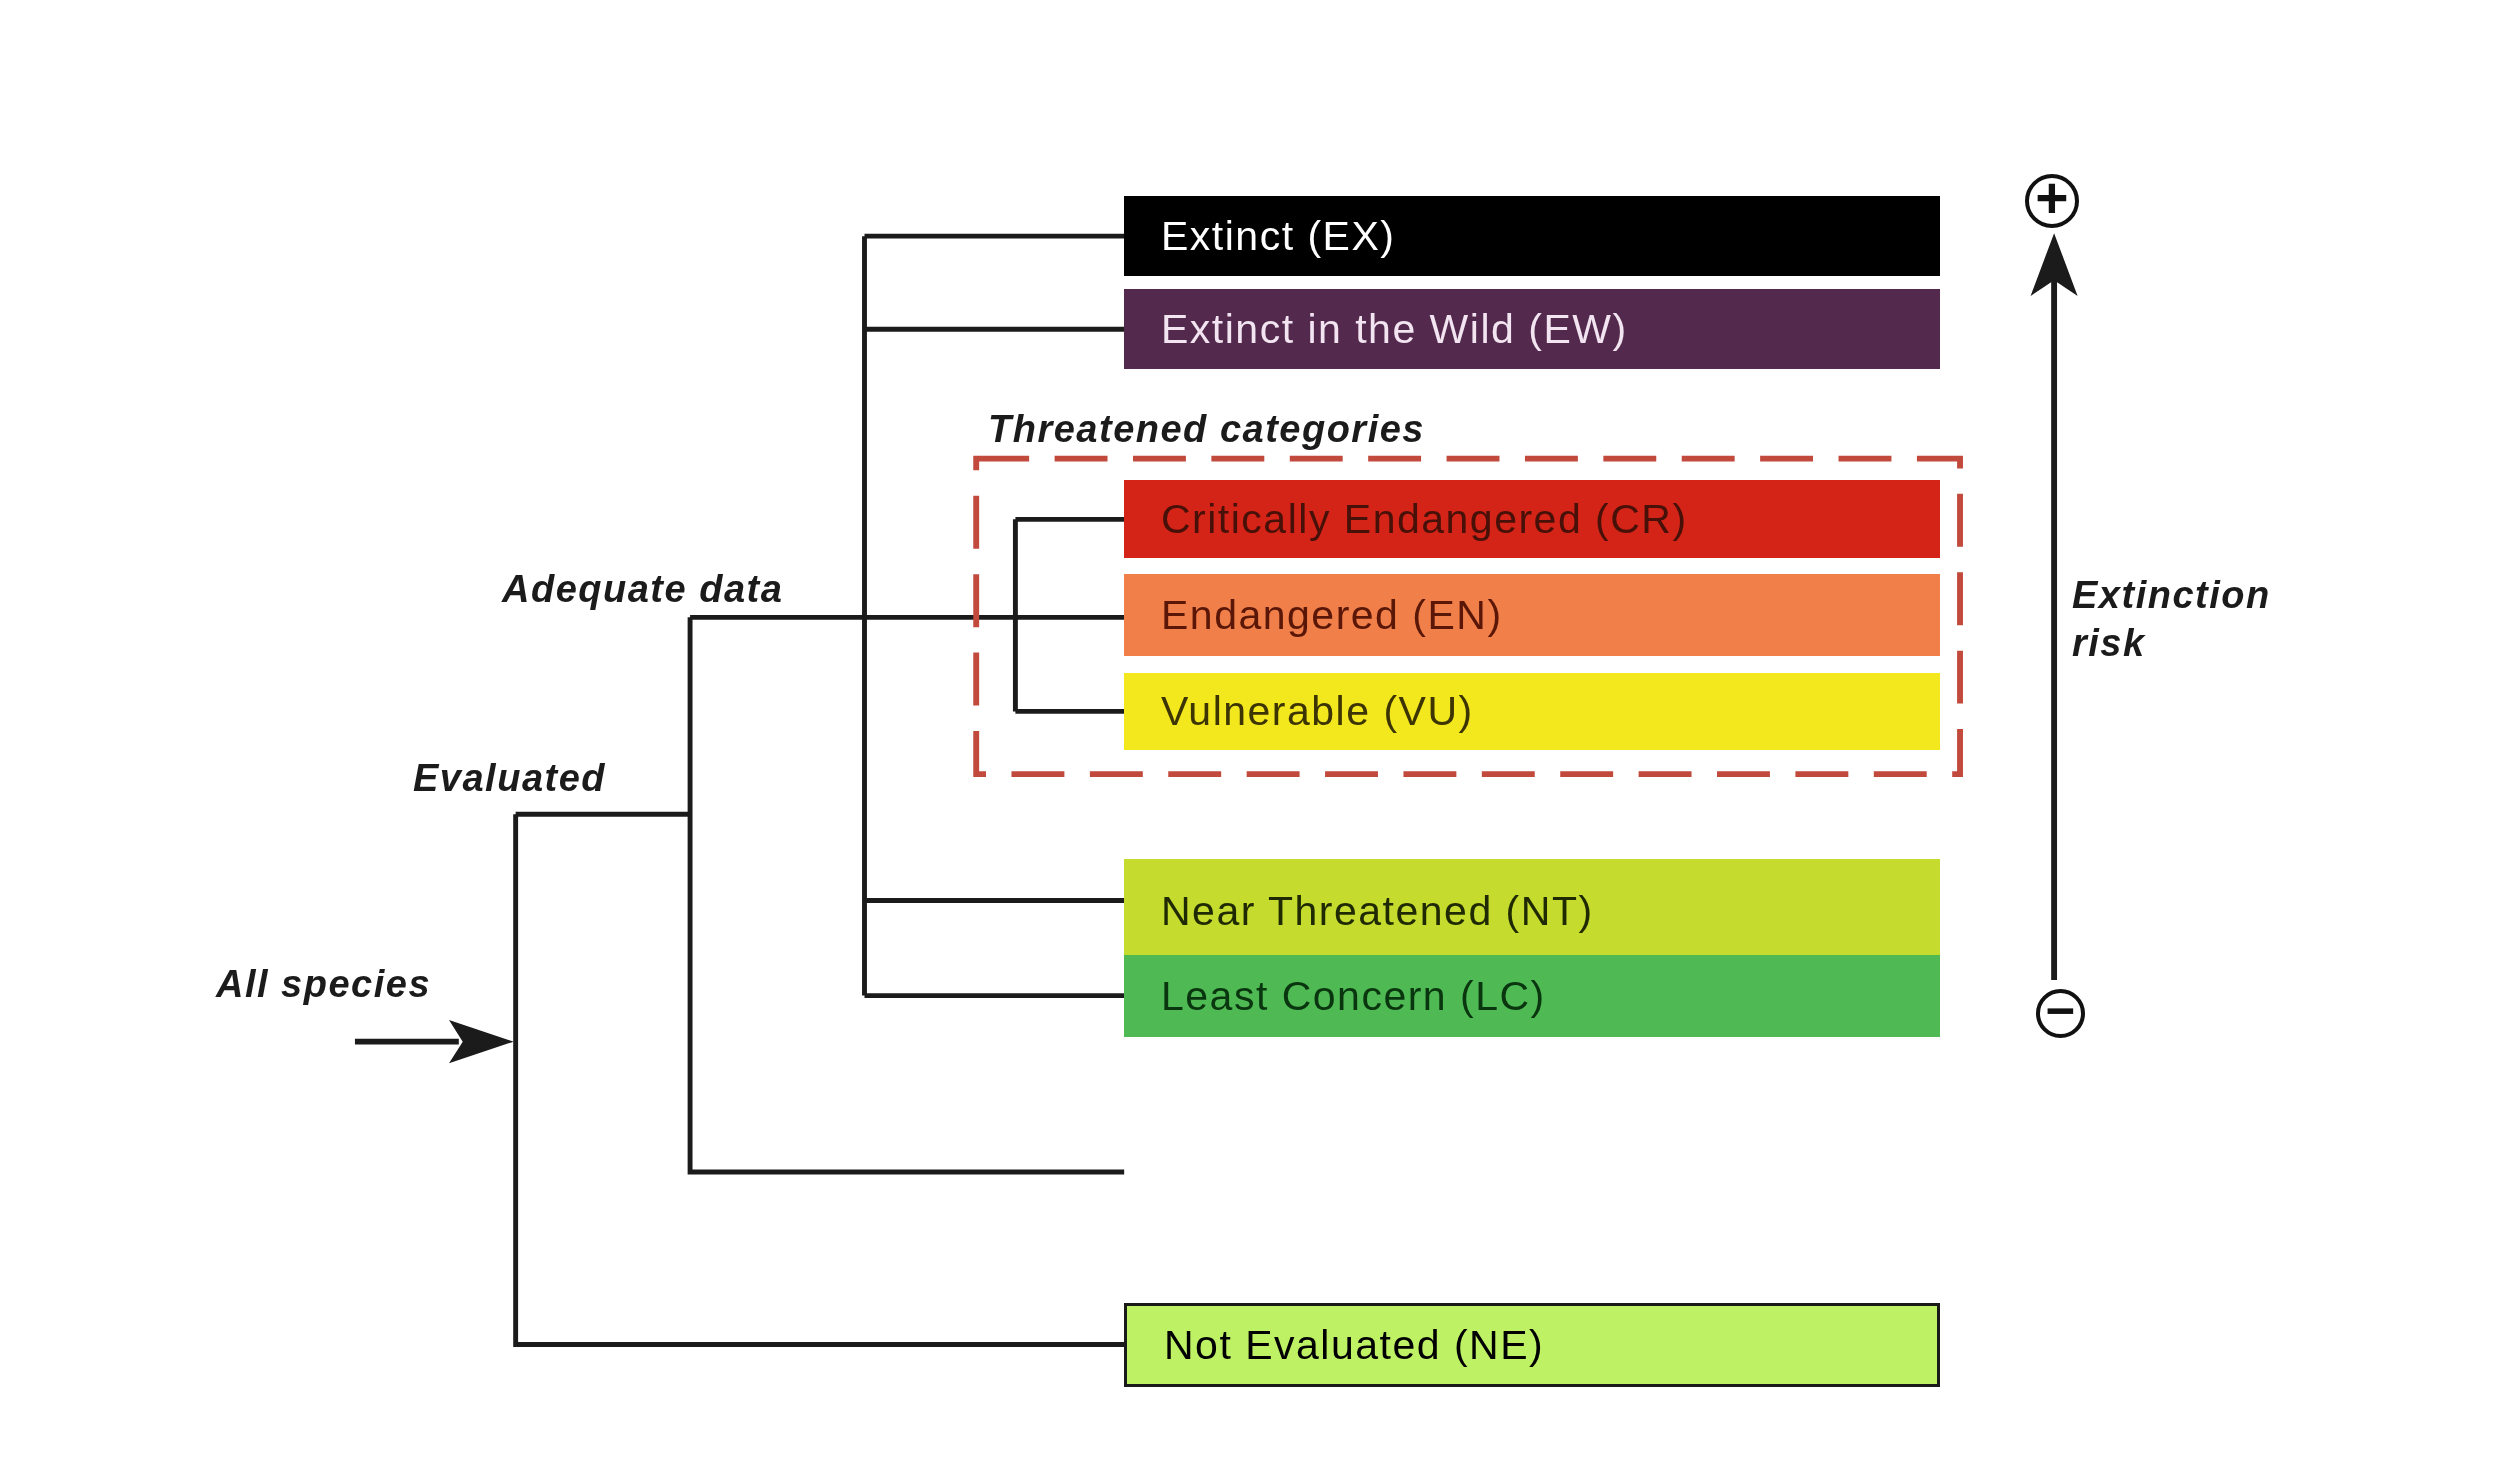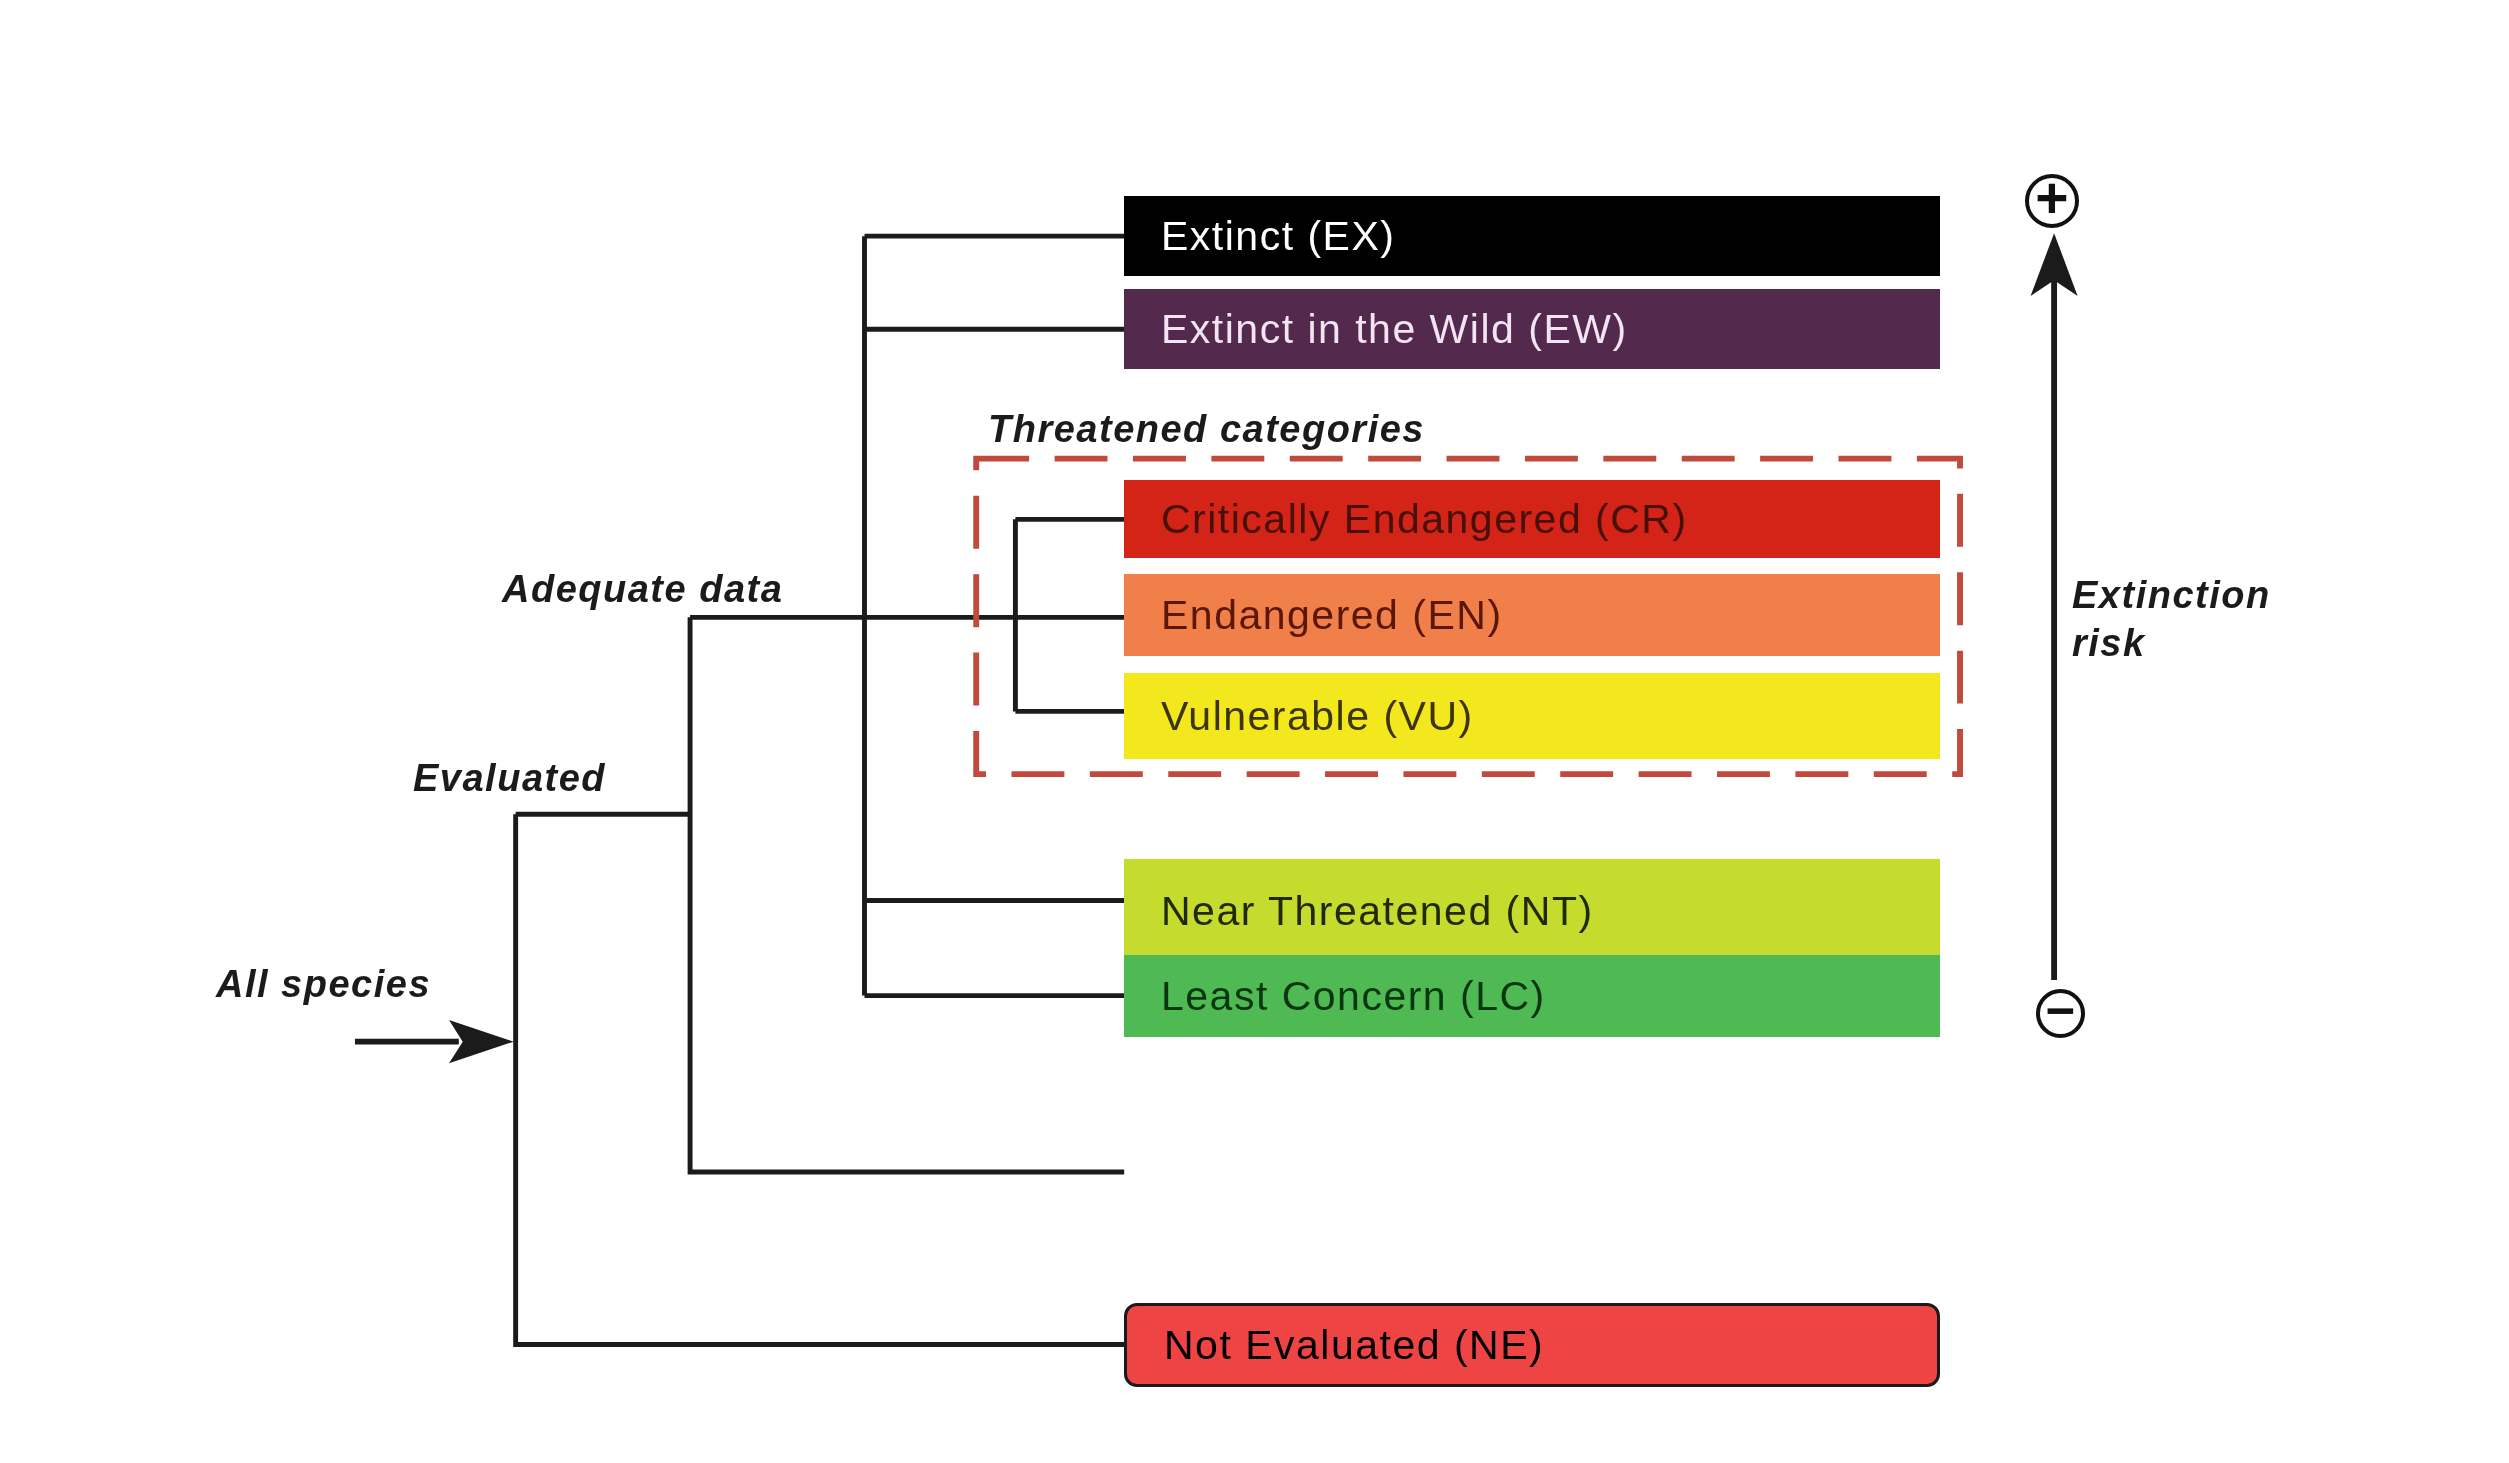--- a/index.html
+++ b/index.html
@@ -30,21 +30,21 @@
     align-items: center;
     padding-left: 37px;
     font-size: 41px;
     letter-spacing: 1.5px;
     white-space: nowrap;
   }
   .box-ex { top: 196px; height: 80px; }
   .box-ew { top: 289px; height: 80px; }
   .box-cr { top: 480px; height: 78px; }
   .box-en { top: 574px; height: 82px; }
-  .box-vu { top: 673px; height: 86px; }
+  .box-vu { top: 673px; height: 77px; }
   .box-nt { top: 859px; height: 104px; }
   .box-lc { top: 955px; height: 82px; }
   .box-dd { top: 1131px; height: 82px; }
   .box-ne { top: 1303px; height: 84px; border-style: solid; border-width: 3.9px; }
   .flow-label {
     position: absolute;
     font-style: italic;
     font-weight: bold;
     font-size: 38px;
     letter-spacing: 1.5px;
@@ -145,21 +145,21 @@
 
   <div class="cat-box box-nt" style="background: rgb(197, 219, 45); color: rgb(31, 42, 2);">
     <span>Near Threatened (NT)</span>
   </div>
 
   <div class="cat-box box-lc" style="background: rgb(79, 186, 84); color: rgb(9, 53, 15);">
     <span>Least Concern (LC)</span>
   </div>
 
 
-  <div class="cat-box box-ne" style="background: #ef4444; color: rgb(0, 0, 0); border-color: rgb(26, 26, 26); border-radius: 13px;">
+  <div class="cat-box box-ne" style="background: #bef264; color: rgb(0, 0, 0); border-color: rgb(26, 26, 26);">
     <span>Not Evaluated (NE)</span>
   </div>
 
   <div class="flow-label lbl-all-species">All species</div>
 
   <div class="flow-label lbl-evaluated">Evaluated</div>
 
   <div class="flow-label lbl-adequate">Adequate data</div>
 
   <div class="flow-label lbl-threatened">Threatened categories</div>

